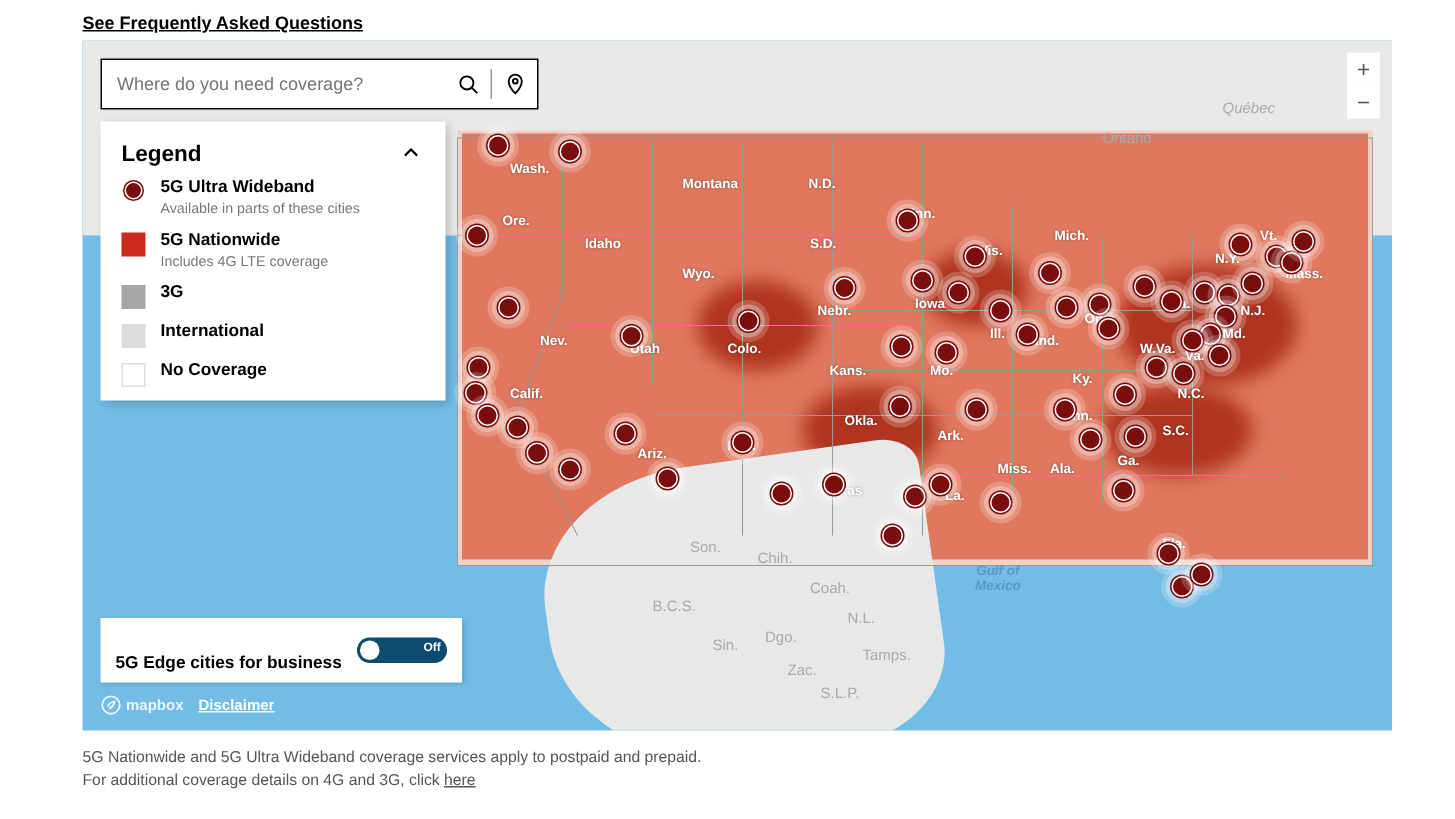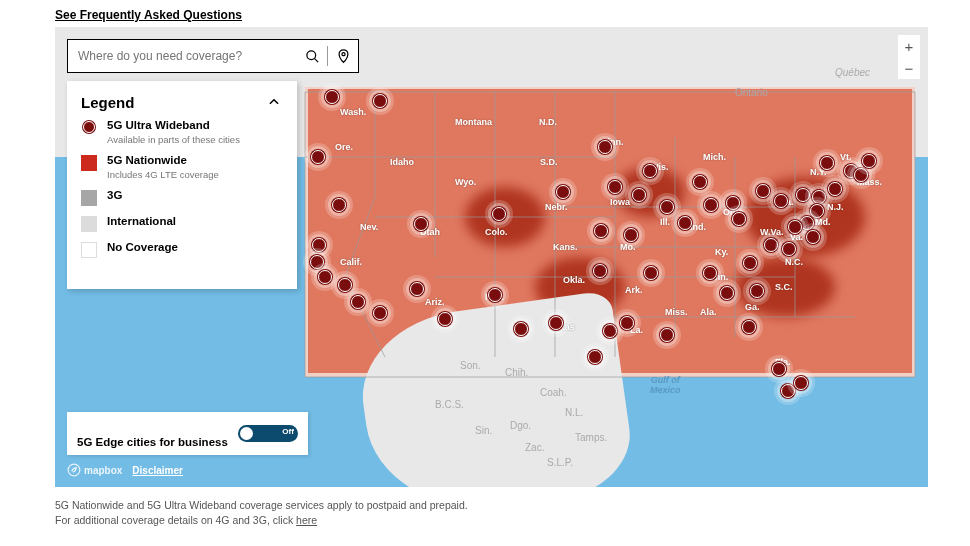--- a/index.html
+++ b/index.html
@@ -138,21 +138,21 @@
     height: 20px;
     background: #999;
   }
   .legend-panel {
     position: absolute;
     top: 54px;
     left: 12px;
     width: 230px;
     background: #fff;
     box-shadow: 2px 2px 6px rgba(0,0,0,0.2);
-    padding: 12px 14px 22px 14px;
+    padding: 12px 14px 0 14px;
   }
   .legend-header {
     display: flex;
     justify-content: space-between;
     align-items: center;
     margin-bottom: 8px;
   }
   .legend-title {
     font-size: 15px;
     font-weight: bold;
@@ -386,21 +386,21 @@
       <div class="state-label" style="left: 725px; top: 170px;">Pa.</div>
       <div class="state-label" style="left: 755px; top: 140px;">N.Y.</div>
       <div class="state-label" style="left: 785px; top: 125px;">Vt.</div>
       <div class="state-label" style="left: 848px; top: 105px; padding-left: 44px;">Maine</div>
       <div class="state-label" style="left: 760px; top: 190px;">Md.</div>
       <div class="state-label" style="left: 772px; top: 175px;">N.J.</div>
       <div class="state-label" style="left: 802px; top: 150px;">Mass.</div>
     </div>
   <div id="country-labels">
       <div class="country-label" style="left: 680px; top: 60px;">Ontario</div>
-      <div class="country-label" style="left: 780px; top: 40px; font-style: italic;">Québec</div>
+      <div class="country-label" style="left: 760px; top: 40px; font-style: italic;">Québec</div>
       <div class="country-label" style="left: 380px; top: 372px;">B.C.S.</div>
       <div class="country-label" style="left: 405px; top: 333px;">Son.</div>
       <div class="country-label" style="left: 450px; top: 340px;">Chih.</div>
       <div class="country-label" style="left: 485px; top: 360px;">Coah.</div>
       <div class="country-label" style="left: 510px; top: 380px;">N.L.</div>
       <div class="country-label" style="left: 455px; top: 393px;">Dgo.</div>
       <div class="country-label" style="left: 420px; top: 398px;">Sin.</div>
       <div class="country-label" style="left: 470px; top: 415px;">Zac.</div>
       <div class="country-label" style="left: 520px; top: 405px;">Tamps.</div>
       <div class="country-label" style="left: 492px; top: 430px;">S.L.P.</div>

